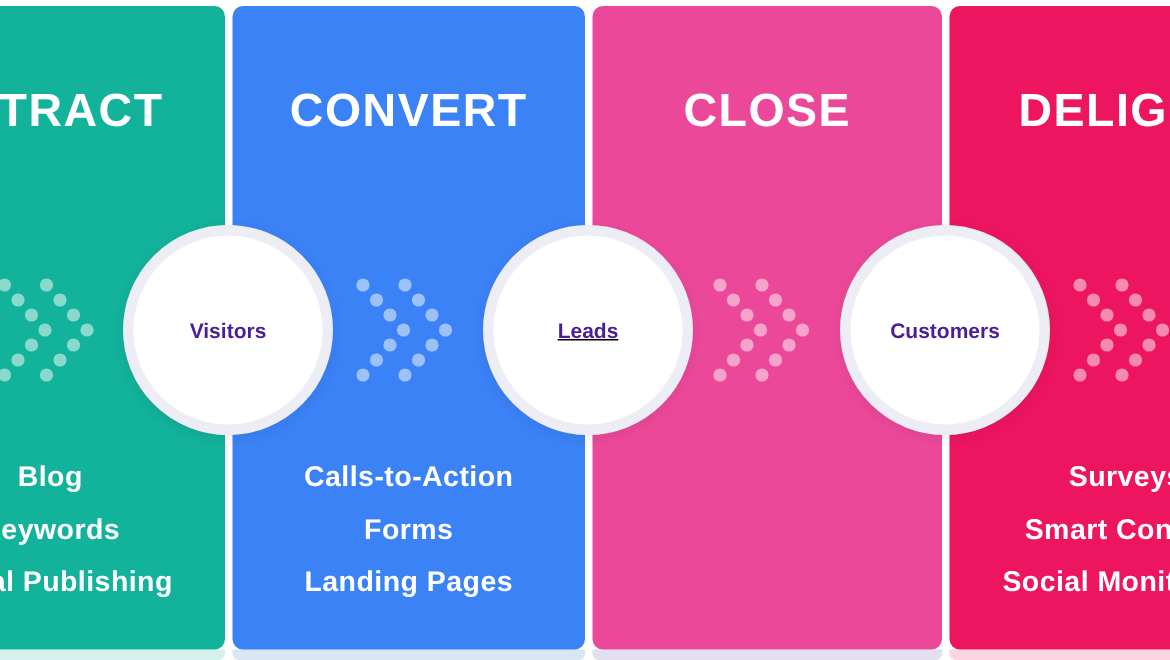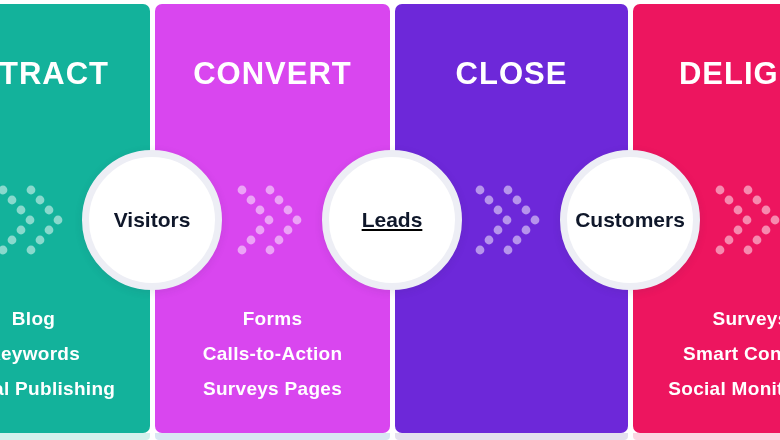--- a/index.html
+++ b/index.html
@@ -50,52 +50,52 @@
     position:absolute;
     top:150px;
     width:126px;height:126px;
     background:#ffffff;
     border:7px solid #edeef5;
     border-radius:50%;
     display:flex;align-items:center;justify-content:center;
     box-shadow:0 2px 8px rgba(40,40,70,0.10);
   }
   .milestone span{
-    font-size:21px;
+    font-size:14px;
     font-weight:bold;
-    color:#0f172a;
+    color:#4c1d95;
     white-space:nowrap;
   }
   .chev{position:absolute;top:184px;width:66px;height:72px;}
   .chev svg{display:block;}
 </style>
 </head>
 <body>
 
 <div id="canvas">
 
   <section class="panel" style="left: -83px; width: 233px; background-color: rgb(19, 178, 155);">
     <h2 class="stage-title">ATTRACT</h2>
     <ul class="stage-items">
       <li>Blog</li>
       <li>Keywords</li>
       <li>Social Publishing</li>
     </ul>
   </section>
 
-  <section class="panel" style="left: 155px; width: 235px; background-color: #d946ef;">
+  <section class="panel" style="left: 155px; width: 235px; background-color: #3b82f6;">
     <h2 class="stage-title">CONVERT</h2>
     <ul class="stage-items">
+      <li>Calls-to-Action</li>
       <li>Forms</li>
-      <li>Calls-to-Action</li>
-      <li>Surveys Pages</li>
+      <li>Landing Pages</li>
     </ul>
   </section>
 
-  <section class="panel" style="left: 395px; width: 233px; background-color: #6d28d9;">
+  <section class="panel" style="left: 395px; width: 233px; background-color: #ec4899;">
     <h2 class="stage-title">CLOSE</h2>
   </section>
 
   <section class="panel" style="left: 633px; width: 235px; background-color: rgb(237, 21, 95);">
     <h2 class="stage-title">DELIGHT</h2>
     <ul class="stage-items">
       <li>Surveys</li>
       <li>Smart Content</li>
       <li>Social Monitoring</li>
     </ul>

